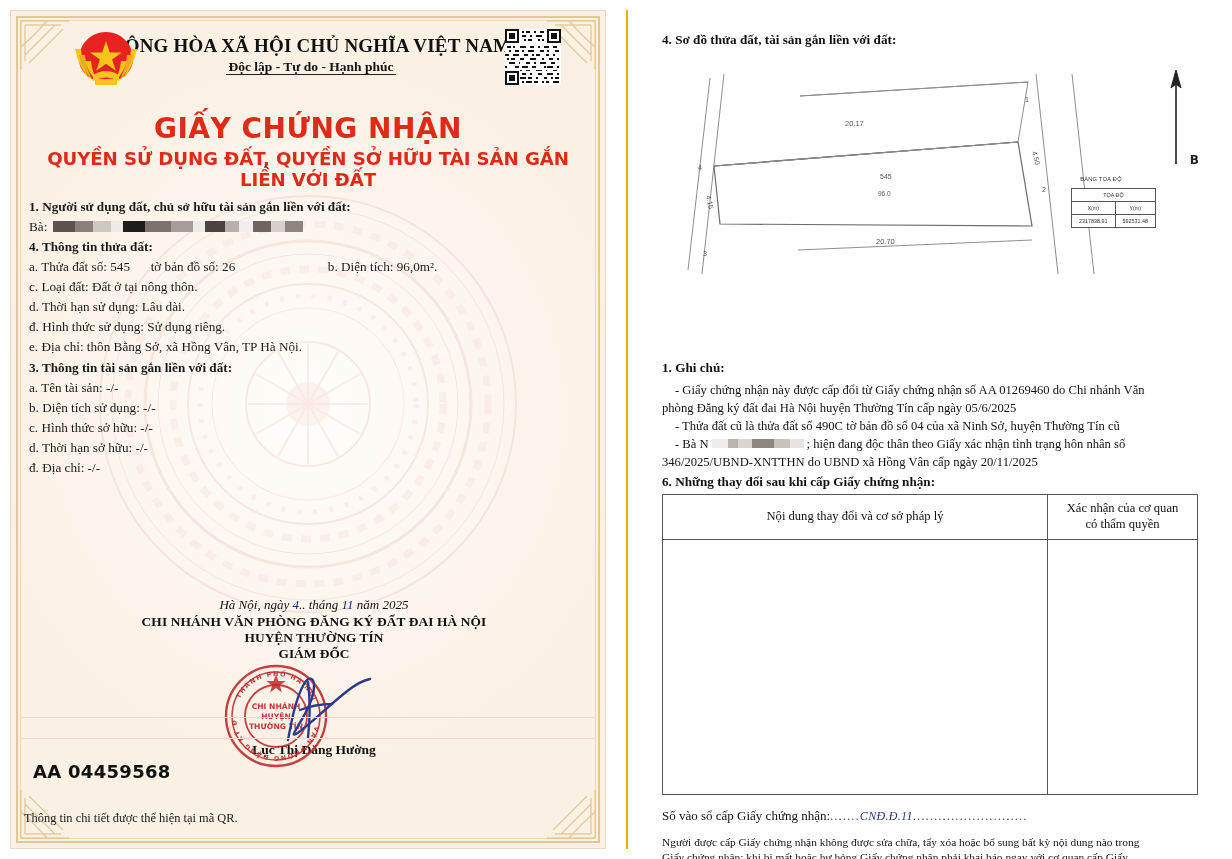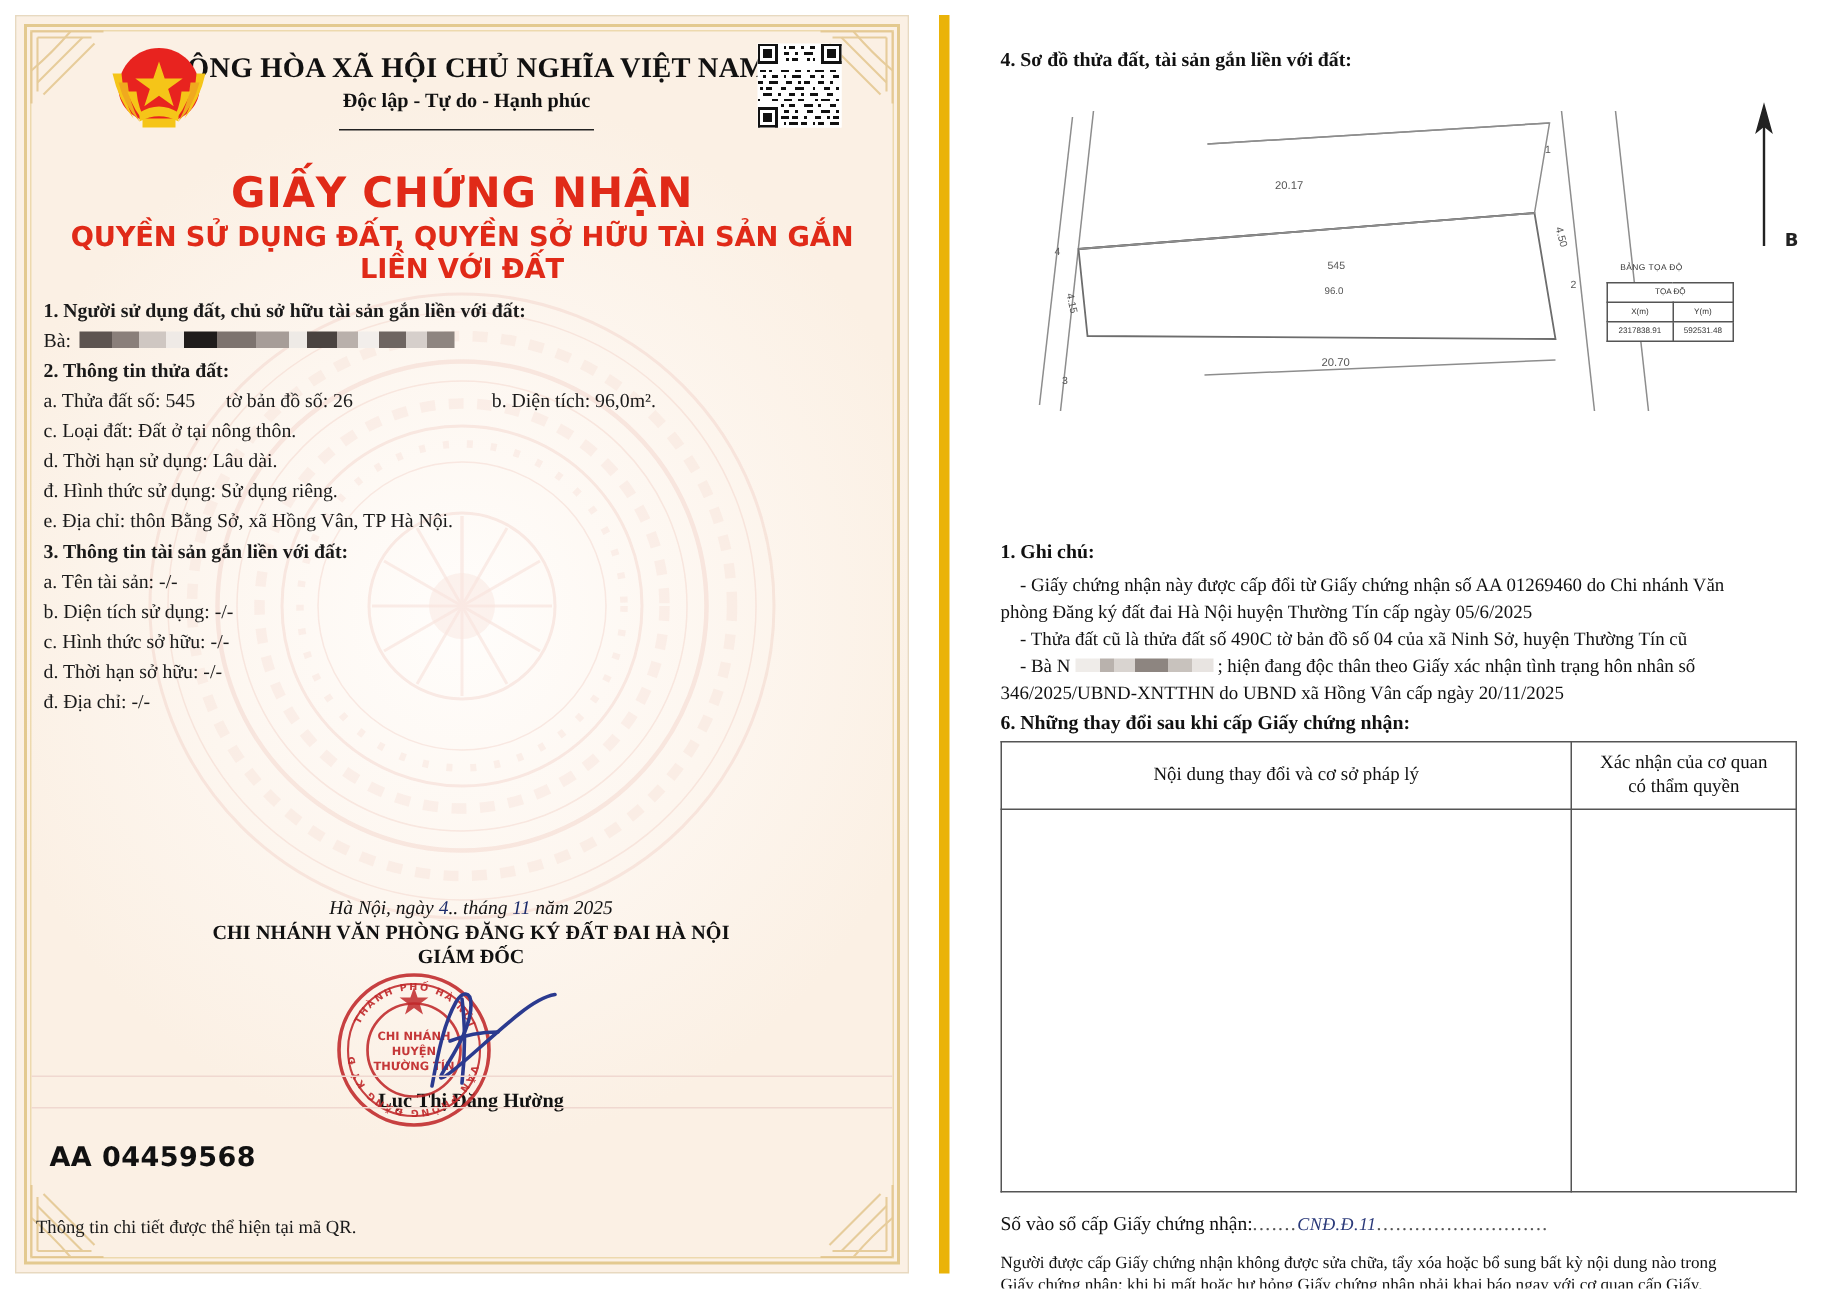--- a/index.html
+++ b/index.html
@@ -61,21 +61,21 @@
   .qr { position: absolute; right: 26px; top: 4px; width: 56px; height: 56px; background: #fff; }
   .qr svg { display: block; }
   .natline {
     text-align: center; font-weight: bold; font-size: 19px; letter-spacing: .2px;
     color: #111; padding-left: 6px; padding-top: 10px;
   }
   .motto {
     text-align: center; font-weight: bold; font-size: 13.5px; color: #111;
     padding-left: 6px; margin-top: 2px;
   }
-  .motto span { border-bottom: 1px solid #222; padding: 0 2px 12px 2px; text-align: center; }
+  .motto span { border-bottom: 1px solid #222; padding: 0 2px 0 2px; text-align: center; }
 
   .title1 {
     text-align: center; color: #e02a18; font-weight: bold; font-size: 28px;
     font-family: "DejaVu Sans", sans-serif; letter-spacing: .5px; margin-top: 9px;
   }
   .title2 {
     text-align: center; color: #e02a18; font-weight: bold; font-size: 18.2px;
     font-family: "DejaVu Sans", sans-serif; letter-spacing: -.1px; margin-top: 3px;
   }
 
@@ -122,21 +122,21 @@
     background: #f0d8d0; z-index: 5;
   }
 
   
   .right-page {
     position: relative; width: 616px; height: 859px;
     padding: 10px 14px 10px 10px; background: #fff;
   }
   .rframe {
     position: relative; width: 100%; height: 100%;
-    border-left: 7px solid #eab308;
+    border-left: 2px solid #eab308;
     padding: 22px 20px 14px 34px;
   }
   .sec-h { font-weight: bold; font-size: 13.2px; color: #111; }
   .diagram-box { position: relative; height: 300px; margin-top: 12px; }
   .north { position: absolute; right: -2px; top: 8px; text-align: center; }
   .north-label {
     font-family: "DejaVu Sans", sans-serif; font-weight: bold; font-size: 12px;
     color: #222; margin-top: -24px; background: #fff; display: inline-block; padding: 0 1px;
   }
   .coord-tbl {
@@ -388,21 +388,21 @@
         </div>
 
         <div class="title1">GIẤY CHỨNG NHẬN</div>
         <div class="title2">QUYỀN SỬ DỤNG ĐẤT, QUYỀN SỞ HỮU TÀI SẢN GẮN LIỀN VỚI ĐẤT</div>
 
         <div class="body-txt">
           <div class="b">1. Người sử dụng đất, chủ sở hữu tài sản gắn liền với đất:</div>
           <div class="row">
             <span>Bà:</span><span class="redact"></span>
           </div>
-          <div class="b">2. Thông tin thửa đất:</div>
+          <div class="b">4. Thông tin thửa đất:</div>
           <div class="row">
             <span>a. Thửa đất số:</span>
             <span>545</span>
             <span class="inline-indent"></span>
             <span>tờ bản đồ số:</span>
             <span>26</span>
             <span style="display:inline-block;width:86px"></span>
             <span>b. Diện tích:</span>
             <span>96,0m².</span>
           </div>
@@ -420,20 +420,21 @@
 
         <div class="sig-wrap">
           <div class="sig-date">
             <span>Hà Nội, ngày</span>
             <span class="hand">4</span>..
             <span>tháng</span>
             <span class="hand">11</span>
             <span>năm 2025</span>
           </div>
           <div class="sig-org">CHI NHÁNH VĂN PHÒNG ĐĂNG KÝ ĐẤT ĐAI HÀ NỘI</div>
+          <div class="sig-org2">HUYỆN THƯỜNG TÍN</div>
           <div class="sig-role">GIÁM ĐỐC</div>
 
           <div class="stamp-area">
             <svg class="stamp" width="108" height="108" viewBox="0 0 108 108">
               <defs>
                 <path id="arcTop" d="M54 54 m-40 0 a40 40 0 0 1 80 0" fill="none"></path>
                 <path id="arcBot" d="M54 54 m40 0 a40 40 0 0 1 -80 0" fill="none"></path>
               </defs>
               <g stroke="#c0282a" fill="none" opacity="0.88">
                 <circle cx="54" cy="54" r="50" stroke-width="2.4"></circle>

